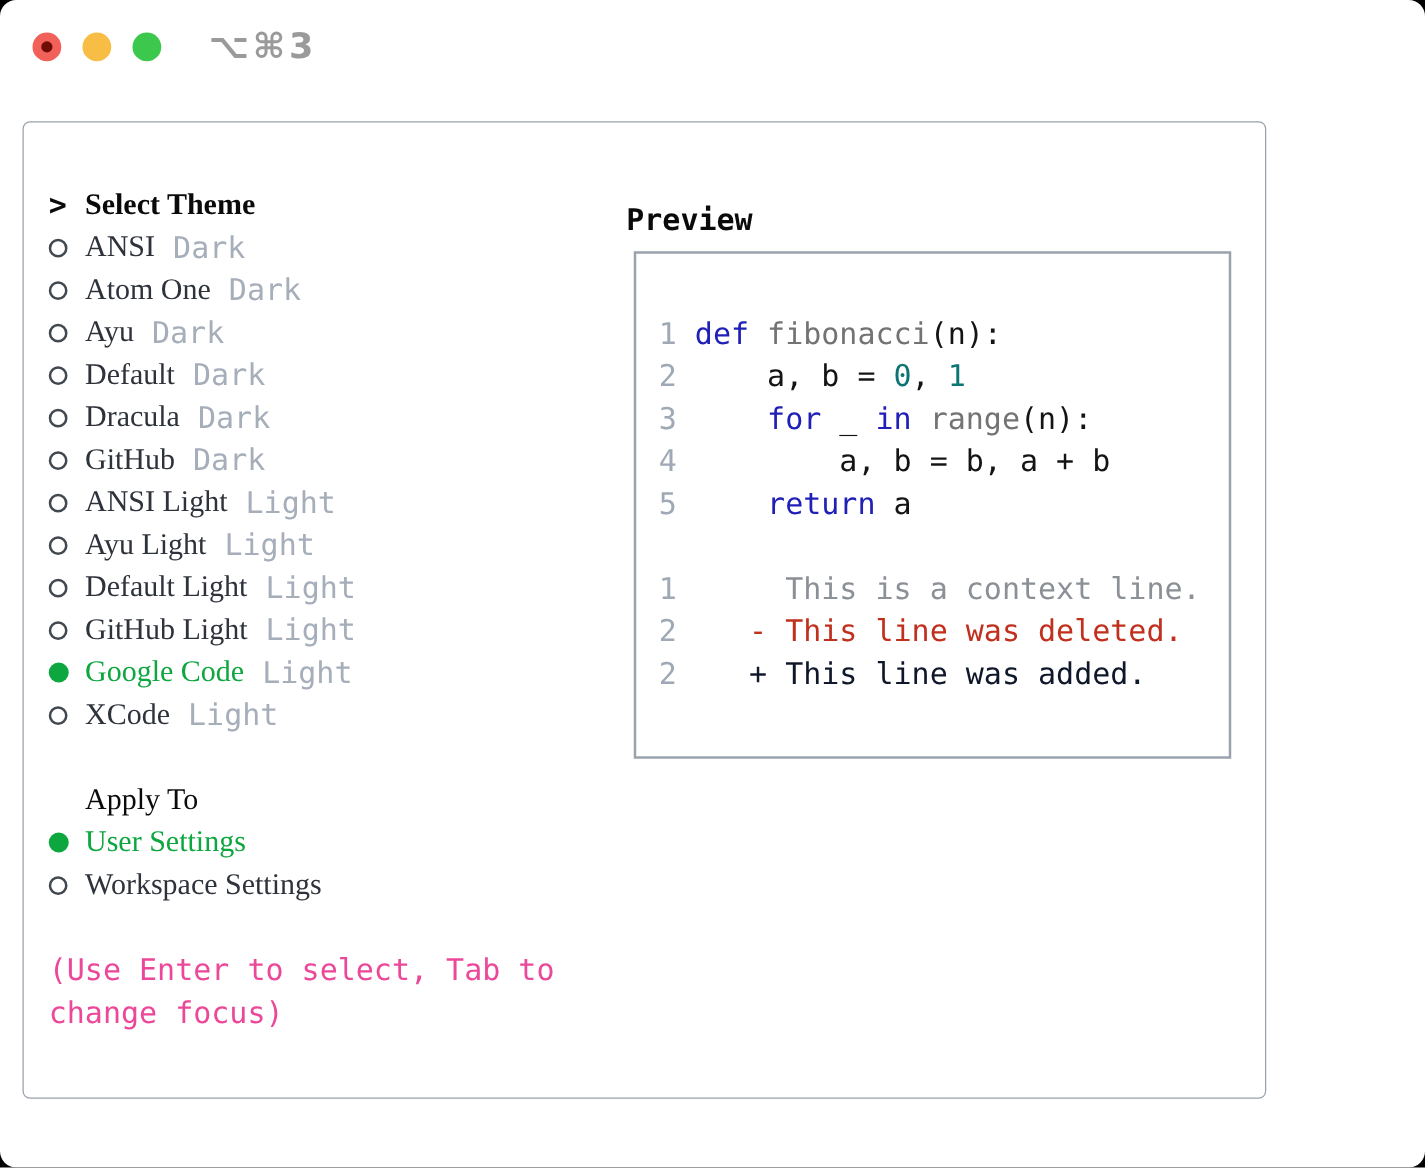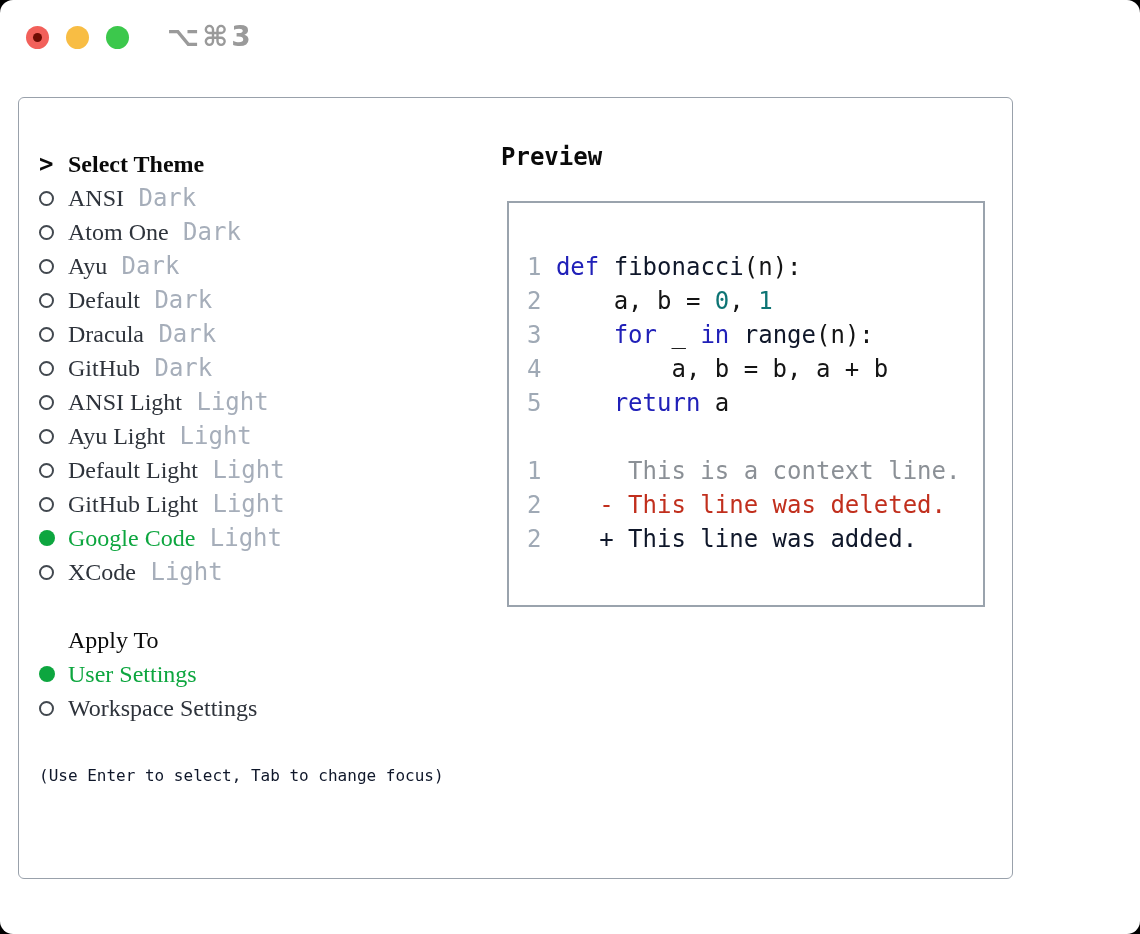--- a/index.html
+++ b/index.html
@@ -39,36 +39,36 @@
     border-radius:50%;background:transparent;
   }
   .radio.filled{width:16px;height:16px;border:none;background:#0da63f;}
   .title-row{font-weight:bold;color:#0a0a0a;}
   .arrow{font-weight:bold;color:#0a0a0a;}
   .t-label{white-space:pre;font-family:Liberation Serif, serif;}
   .t-tag{color:#a6aeba;margin-left:14.45px;white-space:pre;text-align:center;}
   .row.selected .t-label{color:#0da63f;}
   .apply-title{color:#0a0a0a;}
   .spacer{height:34px;}
-  .hint{width:424px;font-size:16px;line-height:34px;color:#0f172a;}
+  .hint{width:424px;font-size:24px;line-height:34px;color:#ec4899;}
   
   .preview-title{
-    position:absolute;left:482px;top:42px;height:34px;line-height:34px;
+    position:absolute;left:482px;top:61px;height:34px;line-height:34px;
     font-size:24px;font-weight:bold;color:#0a0a0a;
   }
   .preview-box{
     position:absolute;left:488px;top:103px;width:478px;height:406px;
     box-sizing:border-box;border:2px solid #9aa3ad;background:#fff;
     padding:47px 0 0 18px;overflow:hidden;
   }
   .code-line{display:flex;height:34px;line-height:34px;font-size:24px;white-space:pre;}
   .ln{width:14.45px;margin-right:14.45px;flex:none;color:#9fa9b5;}
   .code{white-space:pre;}
   .seg-kw{color:#2020b8;}
-  .seg-fn{color:#0f172a;}
+  .seg-fn{color:#737373;}
   .seg-lit{color:#0d7474;}
   .seg-plain{color:#141414;}
   .seg-ctx{color:#8b9096;margin-top:48px;}
   .seg-del{color:#c12f1d;}
   .seg-add{color:#0f172a;}
 </style>
 </head>
 <body>
 
 <div class="window">

